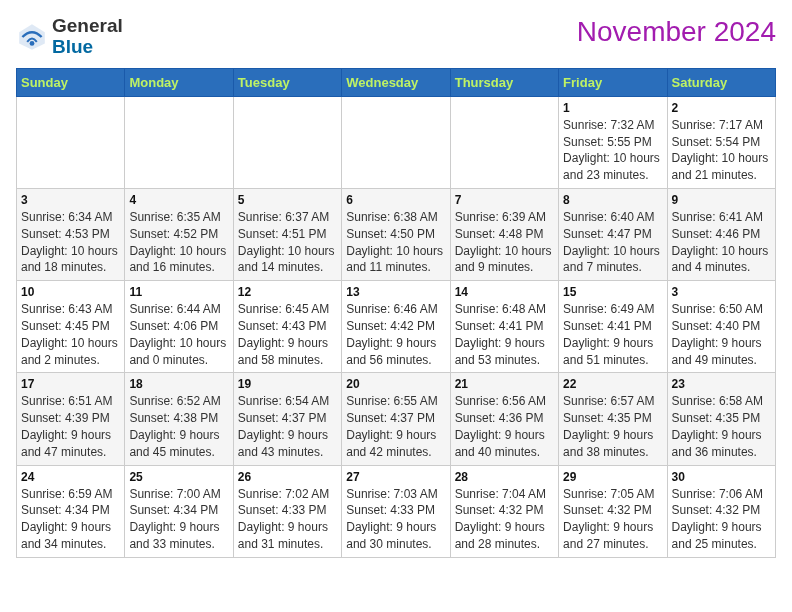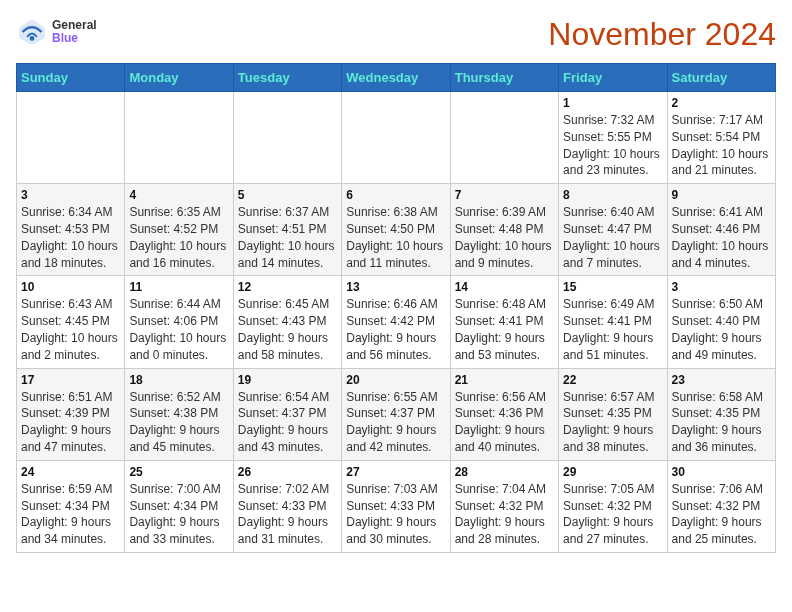--- a/index.html
+++ b/index.html
@@ -15,50 +15,50 @@
       justify-content: space-between;
       align-items: flex-start;
       margin-bottom: 10px;
     }
     .logo {
       display: flex;
       align-items: center;
       gap: 4px;
     }
     .logo-text {
-      font-size: 12px;
+      font-size: 19px;
       font-weight: bold;
       line-height: 1.1;
     }
     .logo-text .general { color: #333; }
-    .logo-text .blue { color: #8b5cf6; }
+    .logo-text .blue { color: #0369a1; }
     .logo-icon {
       width: 32px;
       height: 32px;
     }
     .title-block {
       text-align: right;
     }
     .month-title {
-      font-size: 32px;
+      font-size: 28px;
       font-weight: normal;
-      color: #c2410c;
+      color: #a21caf;
     }
     .location {
       font-size: 14px;
       color: #555;
     }
     table {
       width: 100%;
       border-collapse: collapse;
       font-size: 11px;
     }
     thead tr th {
       background-color: #2a6ebb;
-      color: #5eead4;
+      color: #bef264;
       padding: 6px 4px;
       text-align: left;
       font-size: 13px;
       font-weight: bold;
       border: 1px solid #1a5aaa;
     }
     tbody tr td {
       border: 1px solid #ccc;
       vertical-align: top;
       padding: 4px;

